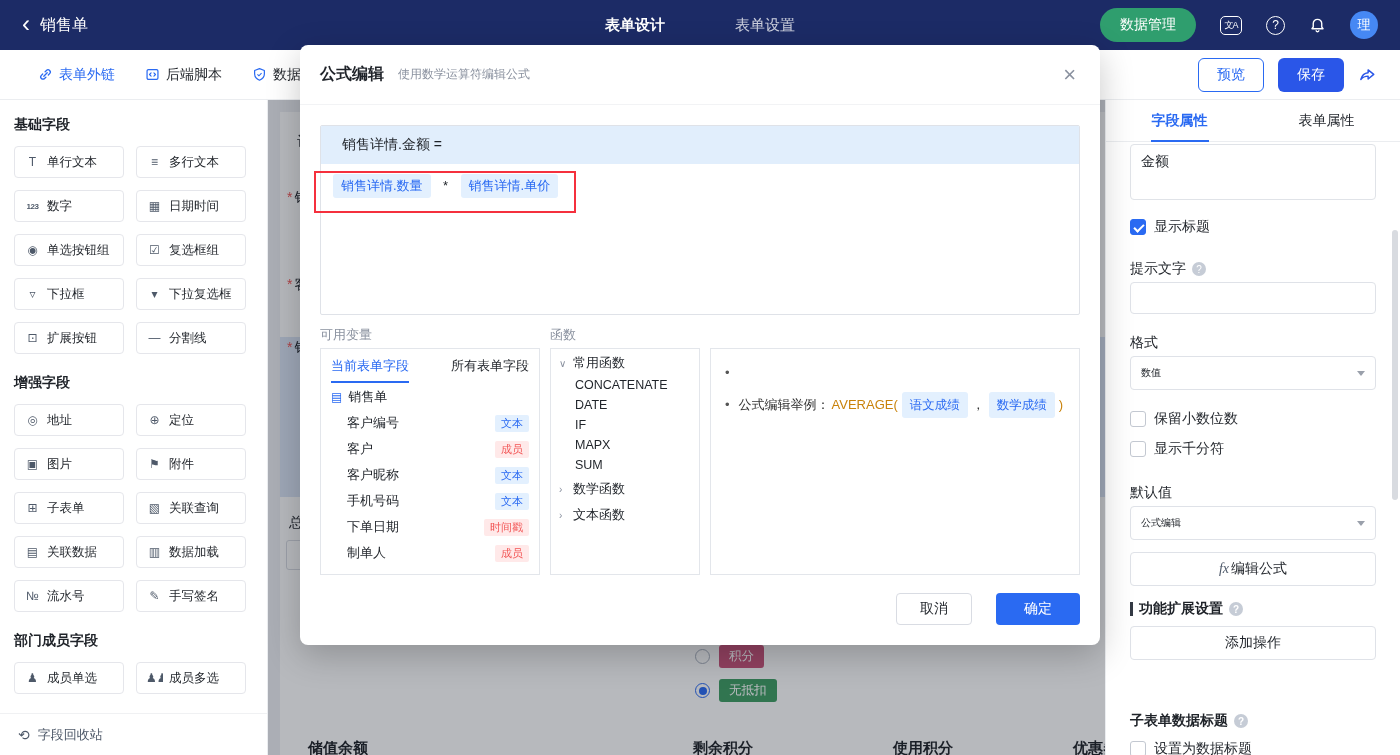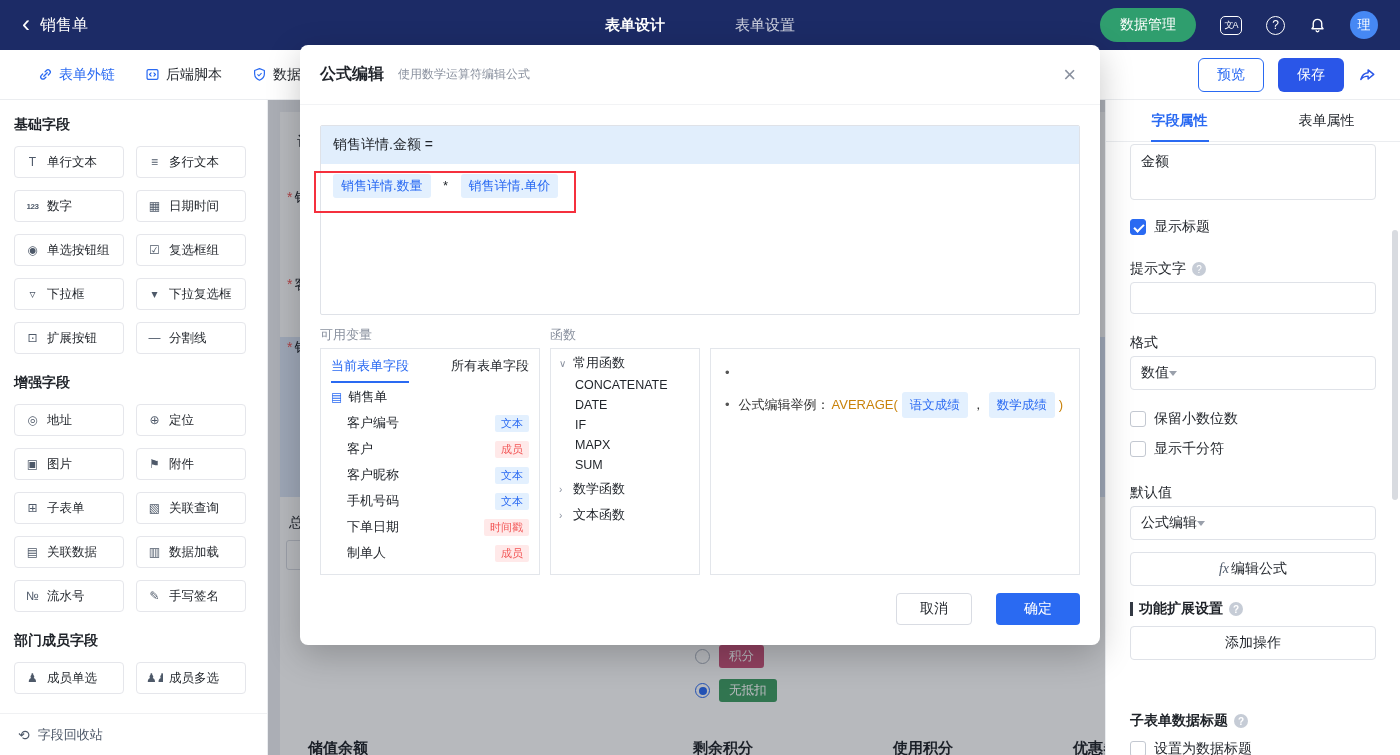--- a/index.html
+++ b/index.html
@@ -70,37 +70,37 @@
   .rs-tab.active::after { content:""; position:absolute; bottom:-1px; left:50%; transform:translateX(-50%); width:58px; height:2px; background:#2a6af2; }
   .rs-body { position:absolute; top:42px; left:24px; right:24px; bottom:0; }
   .title-box { position:absolute; left:0; right:0; top:2px; height:56px; border:1px solid #e0e3e8; border-radius:4px; font-size:14px; padding:8px 10px; cursor:text; }
   .cb-row { position:absolute; left:0; display:flex; align-items:center; gap:8px; font-size:14px; color:#1f2329; cursor:pointer; }
   .cb { width:16px; height:16px; border:1px solid #c3c8d1; border-radius:3px; background:#fff; flex:none; }
   .cb.checked { background:#2a6af2; border-color:#2a6af2; position:relative; }
   .cb.checked::after { content:""; position:absolute; left:4.5px; top:1.5px; width:4px; height:8px; border:solid #fff; border-width:0 2px 2px 0; transform:rotate(45deg); }
   .rs-label { position:absolute; left:0; display:flex; align-items:center; gap:6px; font-size:14px; color:#1f2329; }
   .q-icon { width:14px; height:14px; border-radius:50%; background:#c6ccd6; color:#fff; font-size:10px; display:flex; align-items:center; justify-content:center; cursor:pointer; flex:none; }
   .rs-input { position:absolute; left:0; right:0; width:100%; border:1px solid #dfe2e8; border-radius:4px; background:#fff; padding:0 10px; font-size:14px; }
-  .rs-select { position:absolute; left:0; right:0; border:1px solid #dfe2e8; border-radius:4px; background:#fff; display:flex; align-items:center; padding:0 10px; font-size:14px; cursor:pointer; }
+  .rs-select { position:absolute; left:0; right:0; border:1px solid #dfe2e8; border-radius:4px; background:#fff; display:flex; align-items:center; justify-content:space-between; padding:0 10px; font-size:10px; cursor:pointer; }
   .tri { width:0; height:0; border-left:4px solid transparent; border-right:4px solid transparent; border-top:5px solid #9aa0ab; }
   .btn-fx,.btn-add { position:absolute; left:0; right:0; height:34px; border:1px solid #dfe2e8; border-radius:4px; background:#fff; font-size:14px; color:#1f2329; display:flex; align-items:center; justify-content:center; gap:2px; }
   .fx { font-style:italic; font-family:"Liberation Serif","DejaVu Serif",serif; color:#4e5969; }
   .head-row { position:absolute; left:0; display:flex; align-items:center; gap:6px; font-size:14px; font-weight:bold; color:#1f2329; }
   .ext-bar { width:3px; height:14px; background:#343a45; flex:none; }
   .rs-scrollbar { position:absolute; right:2px; top:130px; width:6px; height:270px; background:#d8dbe0; border-radius:3px; cursor:grab; }
 
   
   .overlay { position:absolute; top:100px; left:268px; width:837px; bottom:0; background:rgba(18,22,38,.3); z-index:40; }
   .modal { position:absolute; left:300px; top:45px; width:800px; height:600px; background:#fff; border-radius:8px; box-shadow:0 10px 34px rgba(0,0,0,.22); z-index:60; }
   .m-header { height:60px; display:flex; align-items:center; padding:0 24px 0 20px; border-bottom:1px solid #f2f3f5; }
   .m-title { font-size:16px; font-weight:bold; }
   .m-sub { font-size:12px; color:#8a919f; margin-left:14px; }
   .m-close { margin-left:auto; font-size:22px; color:#8a919f; cursor:pointer; line-height:1; }
   .f-box { position:absolute; left:20px; top:80px; width:760px; height:190px; border:1px solid #dfe2e8; border-radius:2px; overflow:hidden; }
-  .f-head { height:38px; background:#e1eefc; display:flex; align-items:center; padding:0 12px; font-size:14px; color:#1f2329; }
+  .f-head { height:38px; background:#e1eefc; display:flex; align-items:center; padding:0 21px; font-size:14px; color:#1f2329; }
   .f-body { padding:10px 12px; }
   .f-pill { display:inline-block; background:#e3f0fe; color:#2a6af2; font-size:13px; padding:3px 8px; border-radius:3px; cursor:pointer; }
   .f-op { display:inline-block; margin:0 8px; font-size:13px; }
   .red-annotation { position:absolute; left:14px; top:126px; width:262px; height:42px; border:2.5px solid #f5303d; z-index:6; pointer-events:none; }
   .col-label { position:absolute; top:281px; font-size:13px; color:#8a919f; }
   #lbl-vars { left:20px; } #lbl-funcs { left:250px; }
   .vars-box { position:absolute; left:20px; top:303px; width:220px; height:227px; border:1px solid #e3e6eb; overflow:hidden; }
   .v-tabs { height:34px; display:flex; align-items:center; justify-content:space-between; padding:0 10px; font-size:13px; }
   .v-tab { color:#1f2329; cursor:pointer; padding:8px 0 6px; border-bottom:2px solid transparent; white-space:nowrap; }
   .v-tab.active { color:#2a6af2; border-bottom-color:#2a6af2; }

